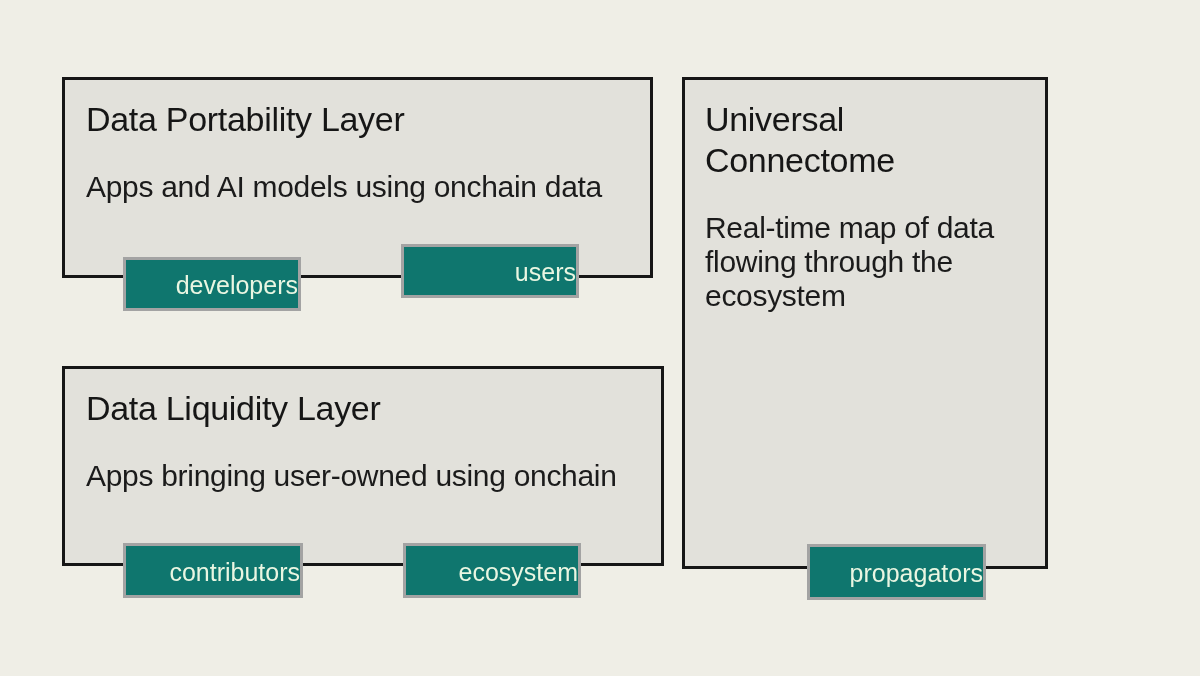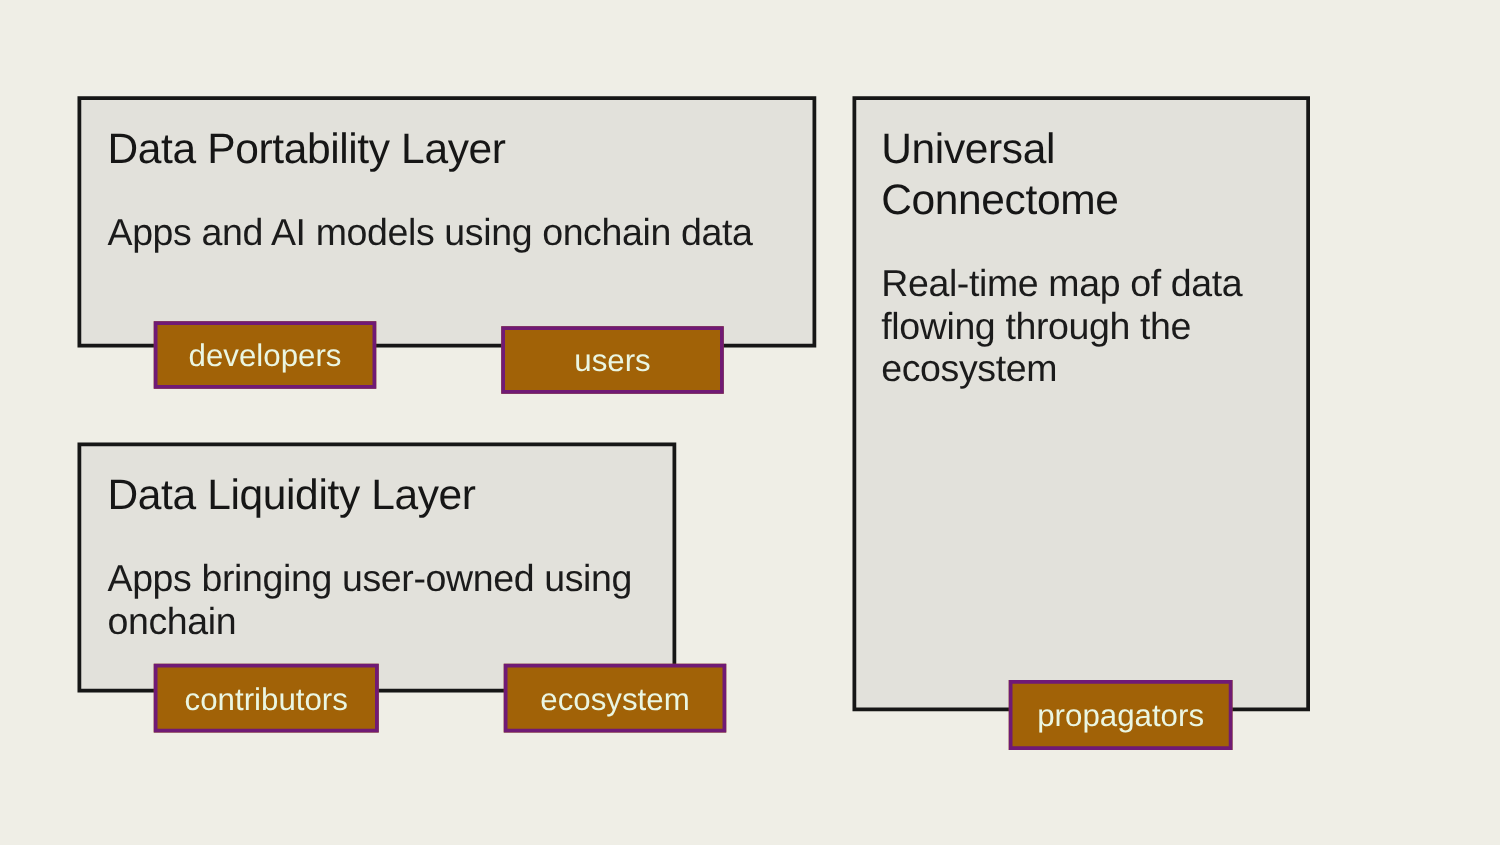--- a/index.html
+++ b/index.html
@@ -15,21 +15,21 @@
     background: #efeee6;
     overflow: hidden;
   }
   .layer-box {
     position: absolute;
     background: #e2e1db;
     border: 3px solid #161616;
     box-sizing: border-box;
   }
   .box-portability { left: 62px; top: 77px;  width: 591px; height: 201px; }
-  .box-liquidity   { left: 62px; top: 354px; width: 479px; height: 200px; }
+  .box-liquidity   { left: 62px; top: 366px; width: 602px; height: 200px; }
   .box-connectome  { left: 682px; top: 77px; width: 366px; height: 492px; }
 
   .box-inner { padding: 19px 28px 0 21px; }
   .box-connectome .box-inner { padding-left: 20px; padding-right: 30px; }
 
   .box-title {
     margin: 0;
     font-size: 34px;
     line-height: 41px;
     font-weight: 400;
@@ -41,33 +41,33 @@
     font-size: 30px;
     line-height: 34px;
     color: #1b1b1b;
     letter-spacing: -0.3px;
     white-space: pre-line;
   }
 
   .tag {
     position: absolute;
     box-sizing: border-box;
-    background: #a16207;
-    border: 3px solid #701a75;
+    background: #0f766e;
+    border: 3px solid #a3a3a3;
     color: #eaf6e2;
     font-size: 25px;
     display: flex;
     align-items: center;
-    justify-content: center;
+    justify-content: flex-end;
     padding-top: 3px;
     z-index: 2;
   }
   
   .tag-developers  { left: 58px;  top: 177px; width: 178px; height: 54px; }
-  .tag-users       { left: 336px; top: 181px; width: 178px; height: 54px; }
+  .tag-users       { left: 336px; top: 164px; width: 178px; height: 54px; }
   .tag-contributors{ left: 58px;  top: 174px; width: 180px; height: 55px; }
   .tag-validators  { left: 338px; top: 174px; width: 178px; height: 55px; }
   .tag-propagators { left: 122px; top: 464px; width: 179px; height: 56px; }
 </style>
 </head>
 <body>
 
 <div class="canvas">
 
   <div class="layer-box box-portability">

